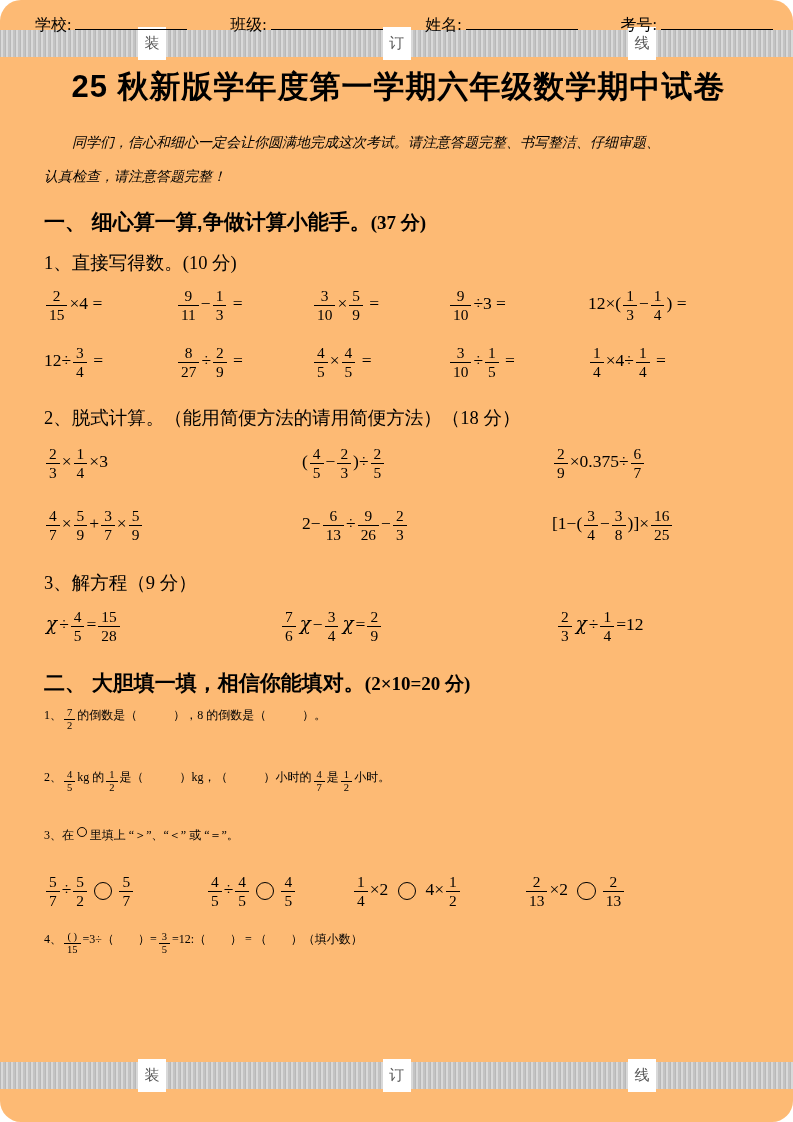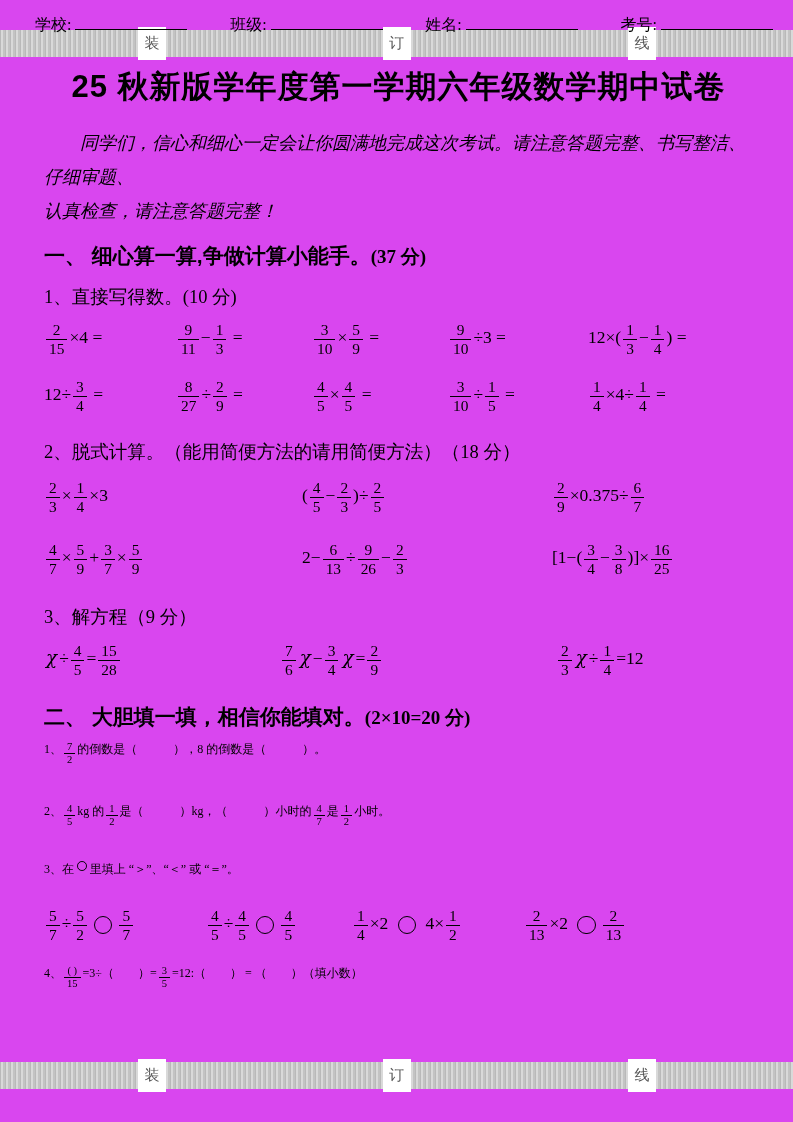--- a/index.html
+++ b/index.html
@@ -1,24 +1,25 @@
 <!DOCTYPE html>
 <html><head>
 <meta charset="utf-8">
 <style>
   * { margin:0; padding:0; box-sizing:border-box; }
   html,body { background:#ffffff; }
   .page {
     position:relative;
     width:793px; height:1122px;
     margin:0 auto;
-    background:#d946ef;
+    background:#fdba74;
     color:#000;
     font-family:"Liberation Serif", serif;
     overflow:hidden;
+    border-radius:21px;
   }
 
   
   .top-fields {
     position:absolute; top:14px; left:35px; right:20px;
     display:flex; justify-content:space-between;
     font-size:16px; z-index:2;
   }
   .top-field { white-space:nowrap; }
   .blank-line {
@@ -62,21 +63,21 @@
   .info-row {
     margin-top:30px; font-size:18px;
     display:flex; justify-content:center; align-items:baseline;
   }
   .info-field { white-space:nowrap; }
   .info-field .blank-line { width:62px; }
   .info-field + .info-field { margin-left:26px; }
   .info-field.tight { margin-left:4px; }
 
   .instructions {
-    margin-top:18px; font-size:18px; line-height:34px;
+    margin-top:18px; font-size:14px; line-height:34px;
     font-style:italic;
   }
   .instructions .ln1 { text-indent:2em; }
 
   h2.sec-heading {
     margin-top:14px; font-size:21px;
     font-family:"Liberation Sans", sans-serif;
     font-weight:bold;
   }
   h2.sec-heading .hs {

